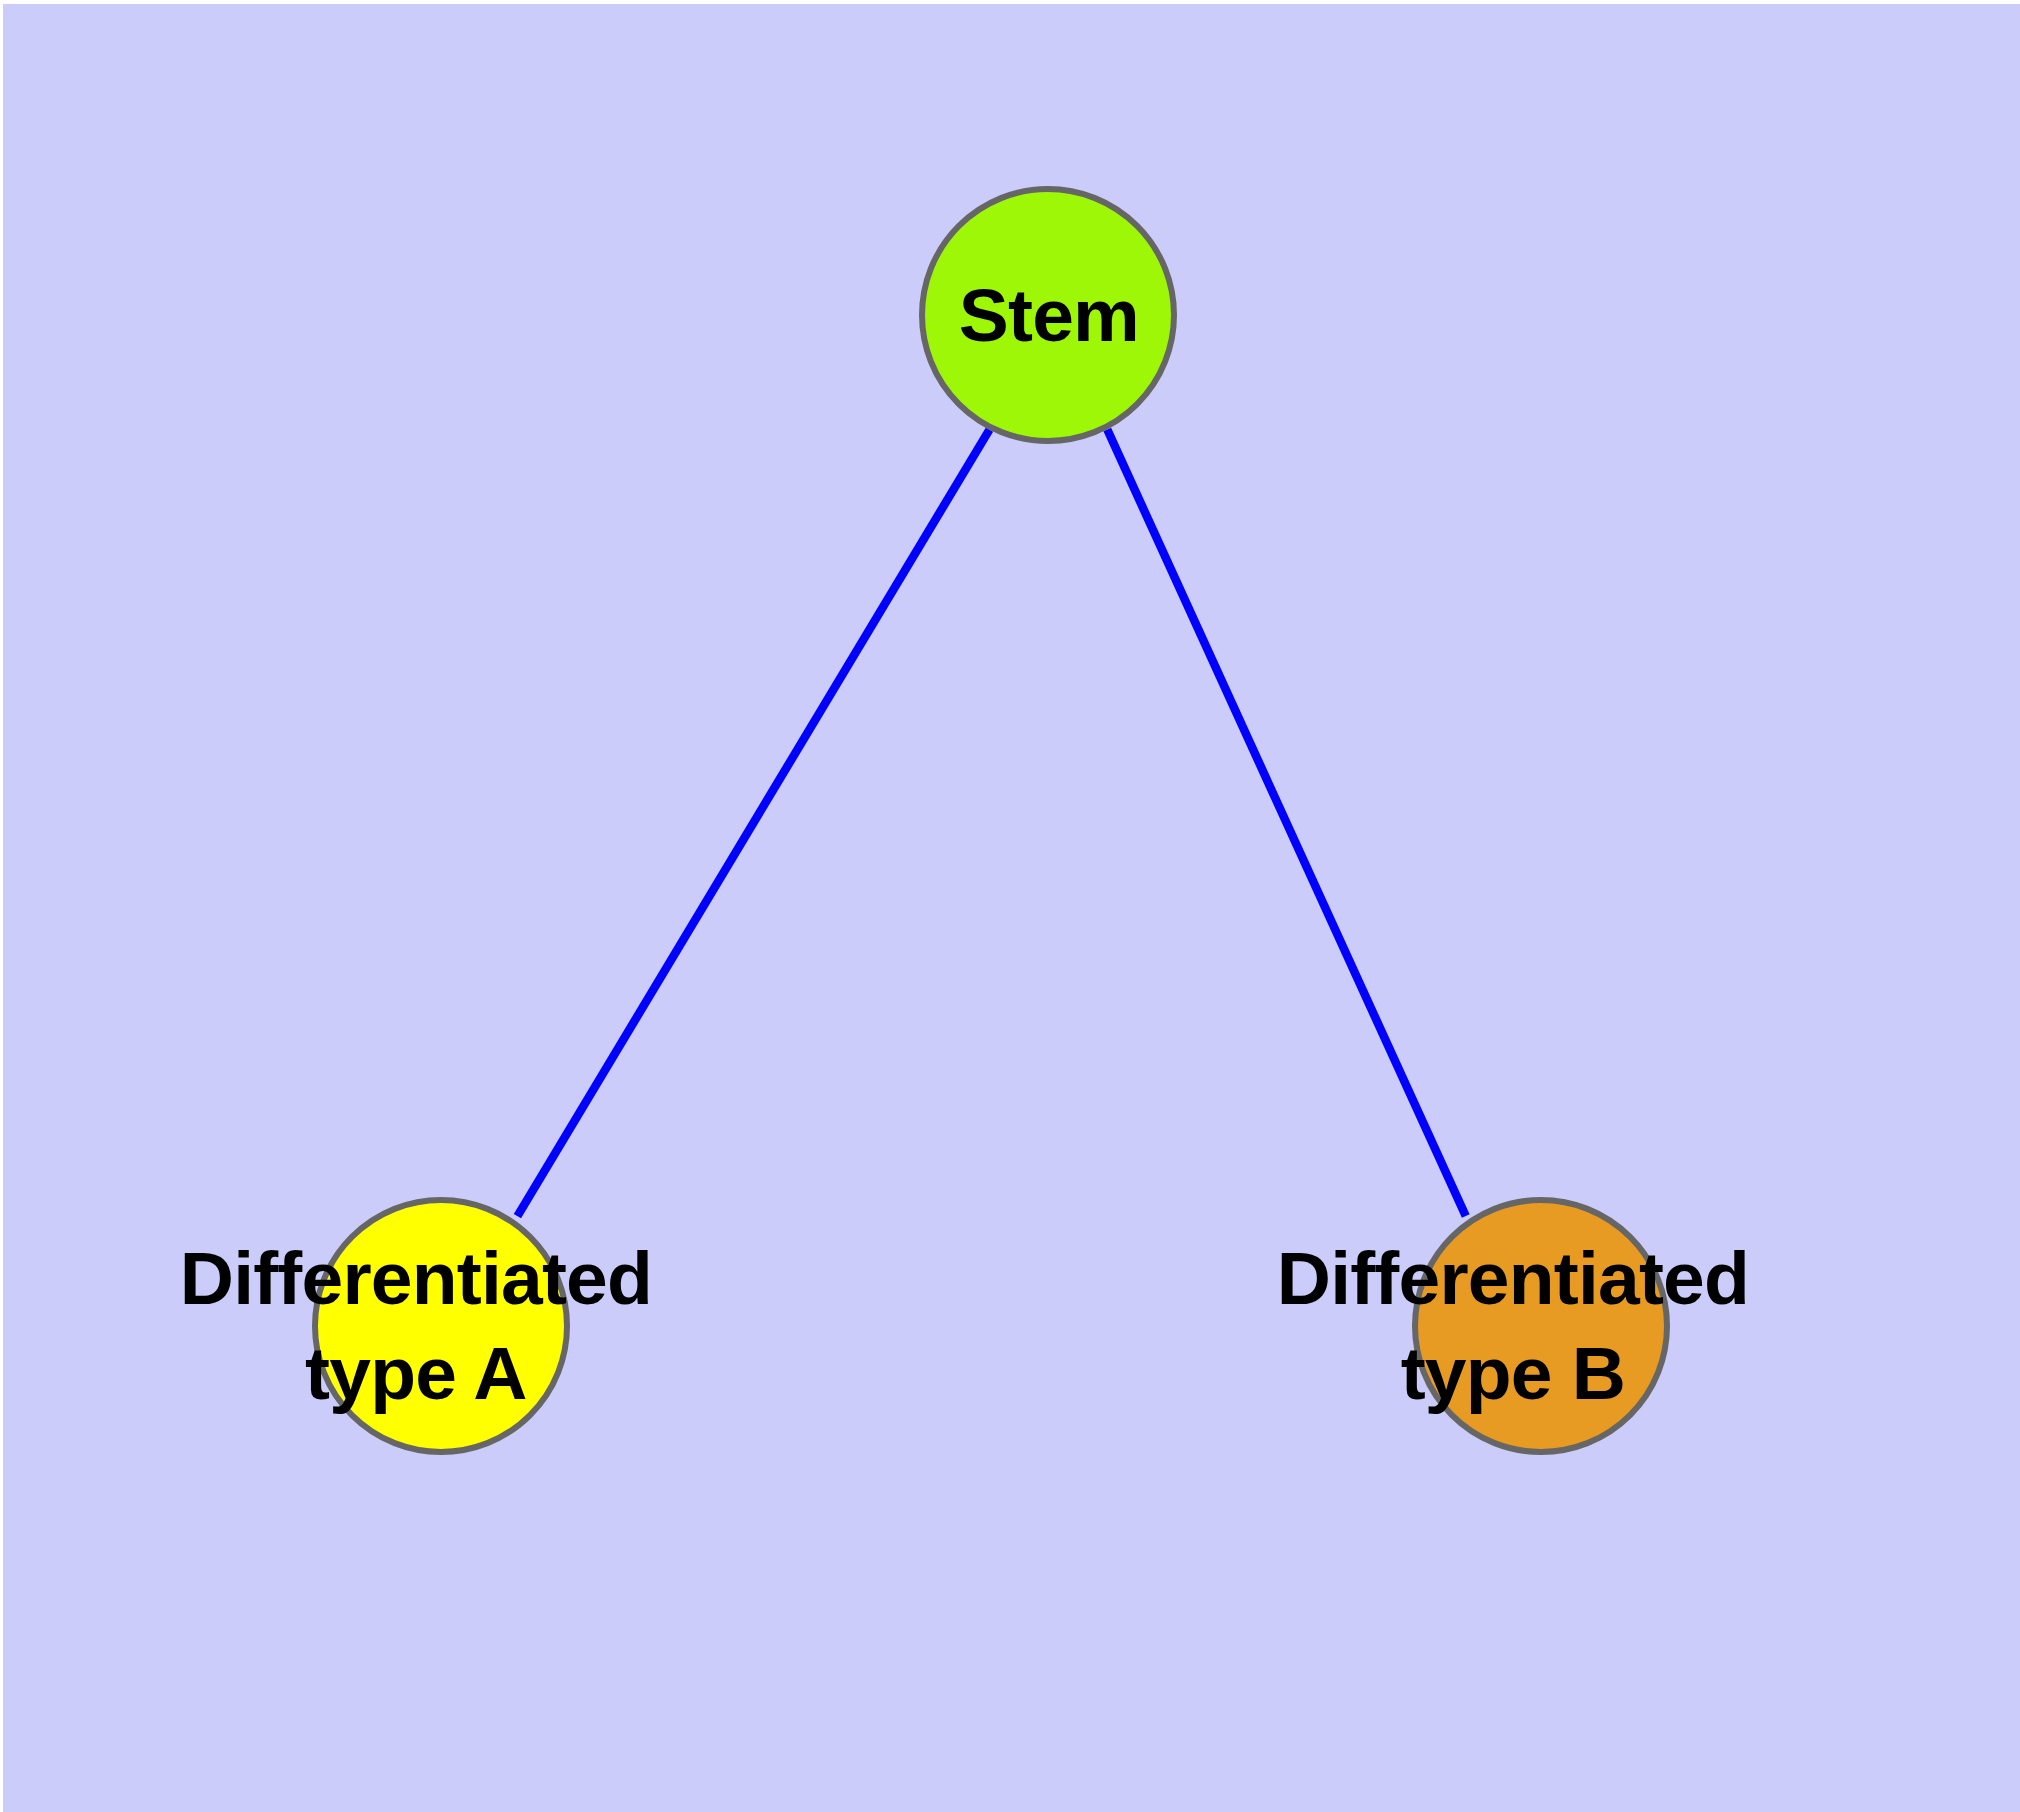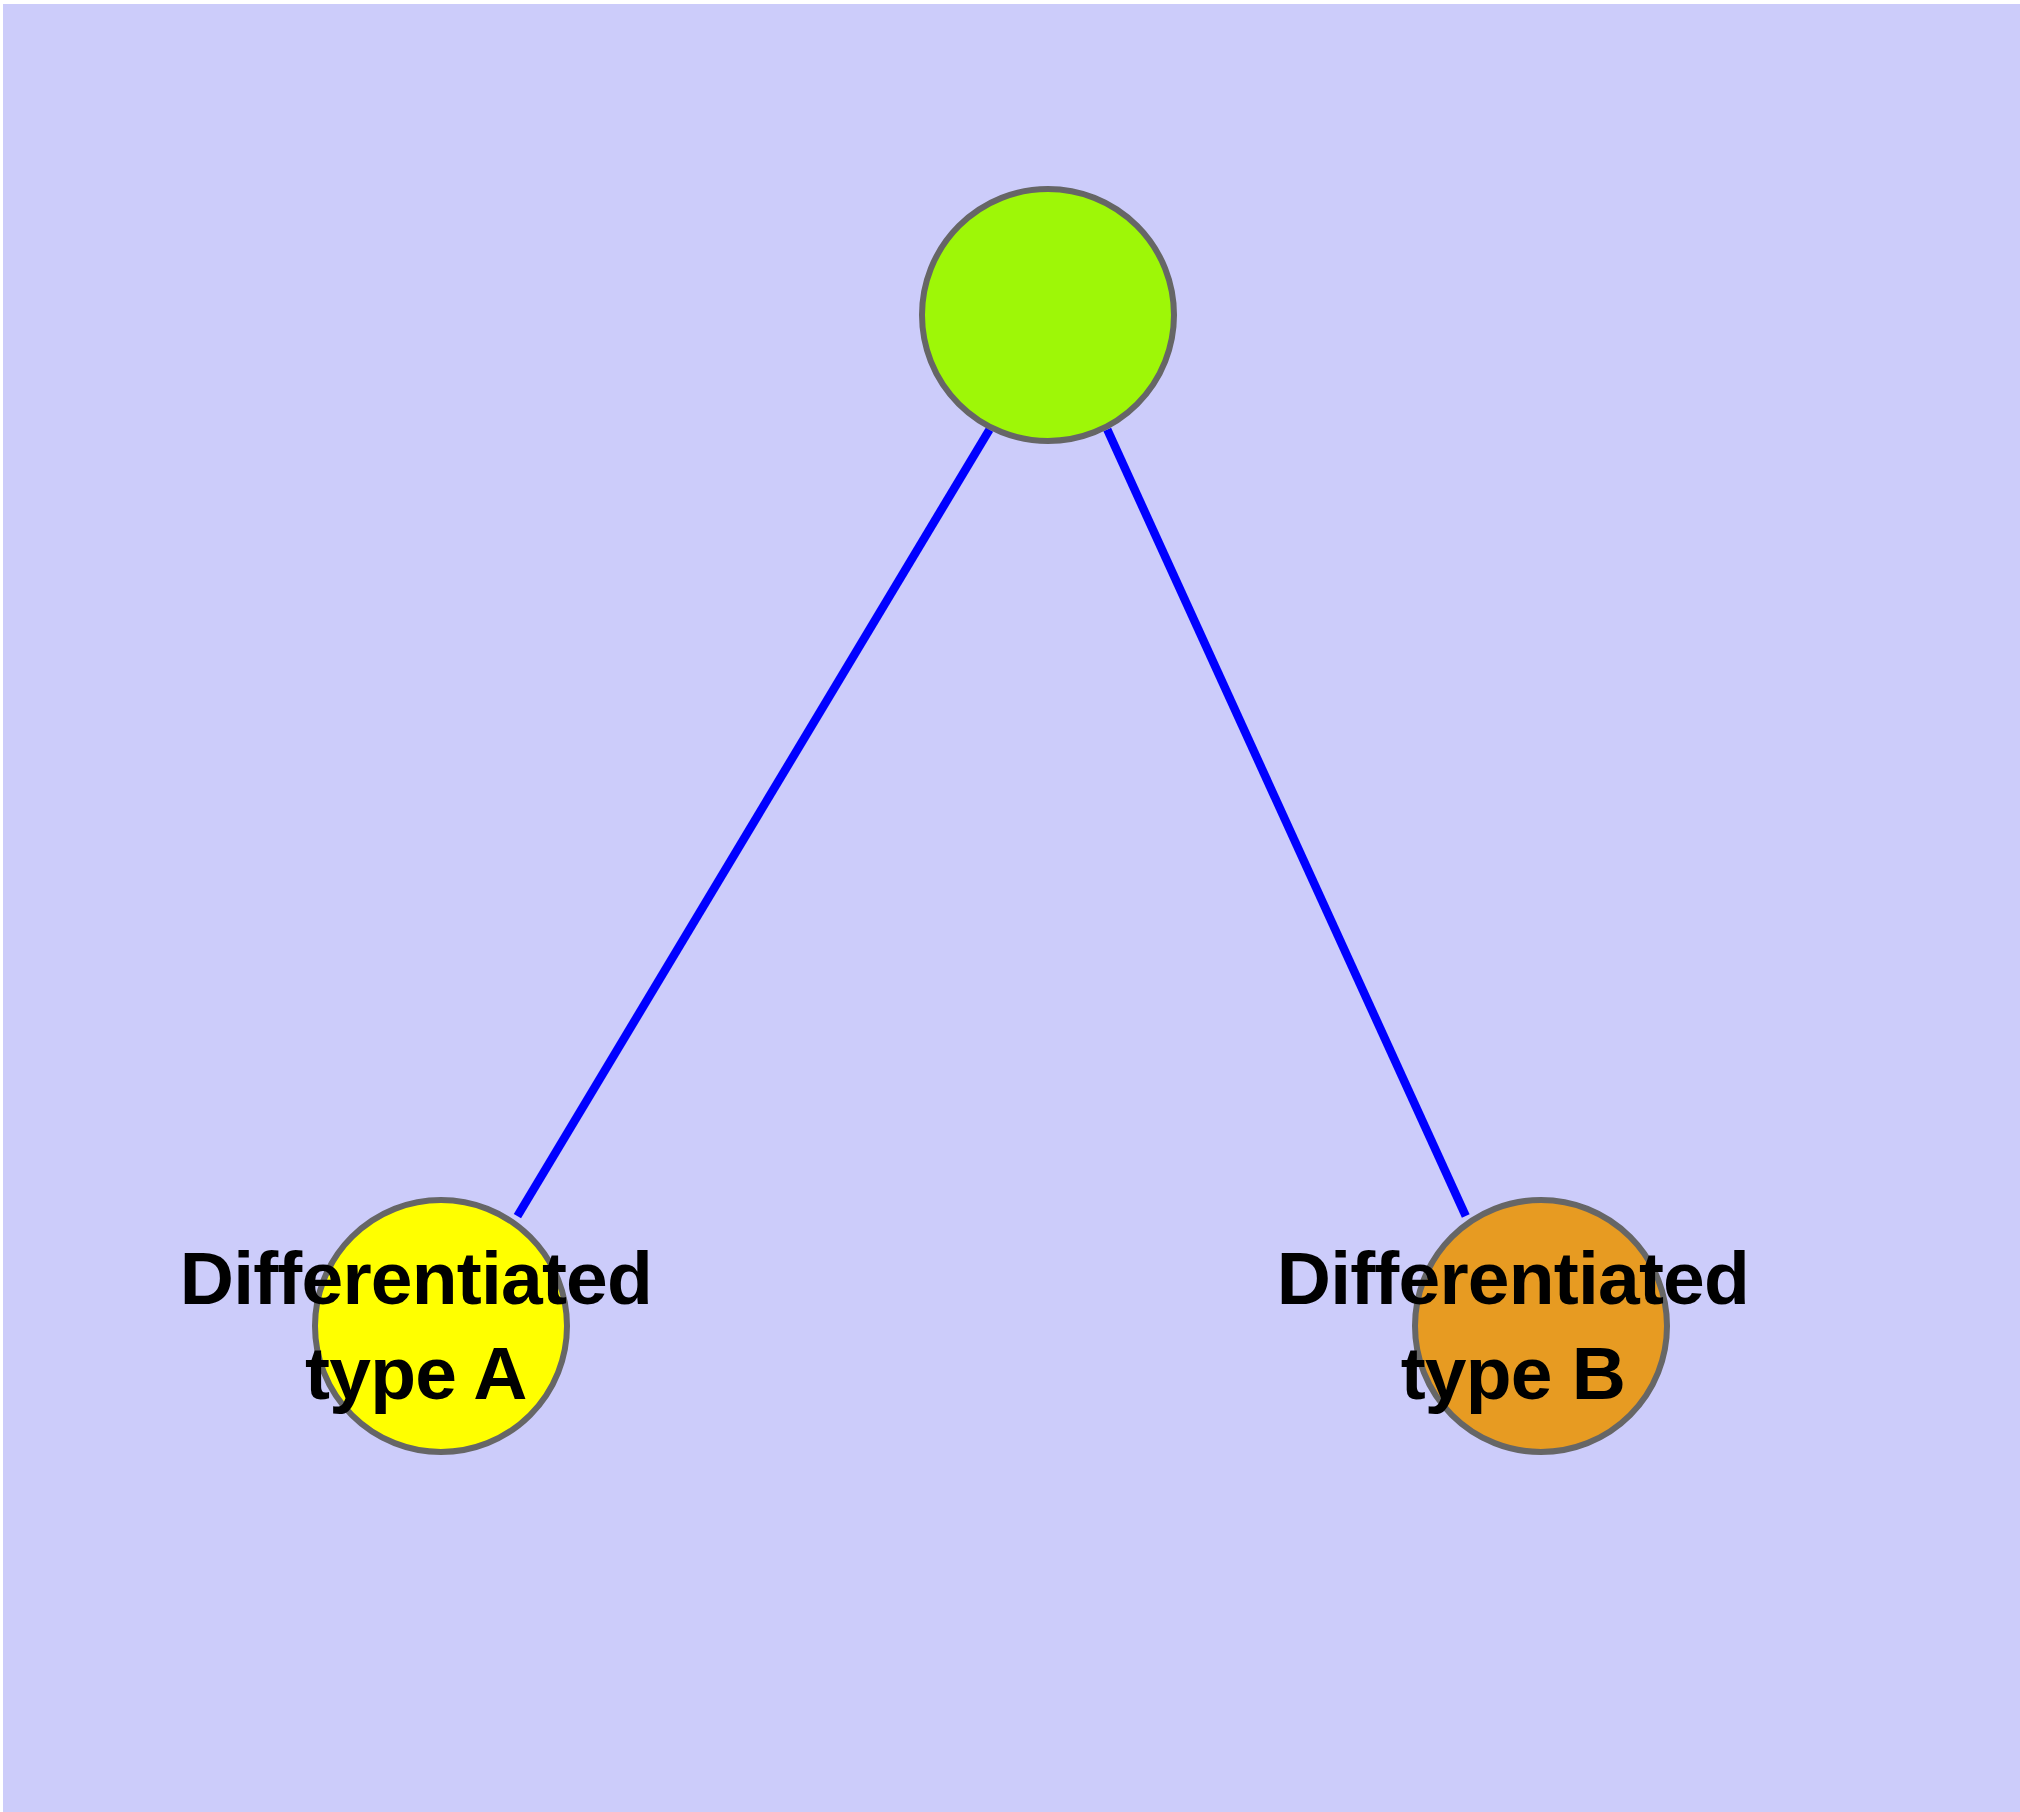--- a/index.html
+++ b/index.html
@@ -59,17 +59,18 @@
 
   <svg id="edge-layer" viewBox="0 0 2380 2133" xmlns="http://www.w3.org/2000/svg">
     <line id="edge-0" x1="1164" y1="502" x2="607" y2="1430" stroke="#0000ff" stroke-width="10" stroke-linecap="butt"></line>
     <line id="edge-1" x1="1303" y1="502" x2="1726" y2="1430" stroke="#0000ff" stroke-width="10" stroke-linecap="butt"></line>
   </svg>
 
   <div class="graph-node" id="node-0" style="left: 916px; top: 182px; width: 258px; height: 258px; background: rgb(158, 247, 7); border-color: rgb(102, 102, 102);"></div>
   <div class="graph-node" id="node-1" style="left: 309px; top: 1193px; width: 258px; height: 258px; background: rgb(255, 255, 0); border-color: rgb(102, 102, 102);"></div>
   <div class="graph-node" id="node-2" style="left: 1409px; top: 1193px; width: 258px; height: 258px; background: rgb(231, 155, 34); border-color: rgb(102, 102, 102);"></div>
 
+  <div class="node-label" id="label-0" style="width: 1187px; left: 452px; top: 264px; height: 95px;"><span class="node-label-inner">Stem</span></div>
   <div class="node-label" id="label-1" style="width: 1187px; left: -181px; top: 1227px; height: 190px;"><span class="node-label-inner">Differentiated</span><span class="node-label-inner">type A</span></div>
   <div class="node-label" id="label-2" style="width: 1187px; left: 916px; top: 1227px; height: 190px;"><span class="node-label-inner">Differentiated</span><span class="node-label-inner">type B</span></div>
 
 </div>
 
 
 </body></html>

